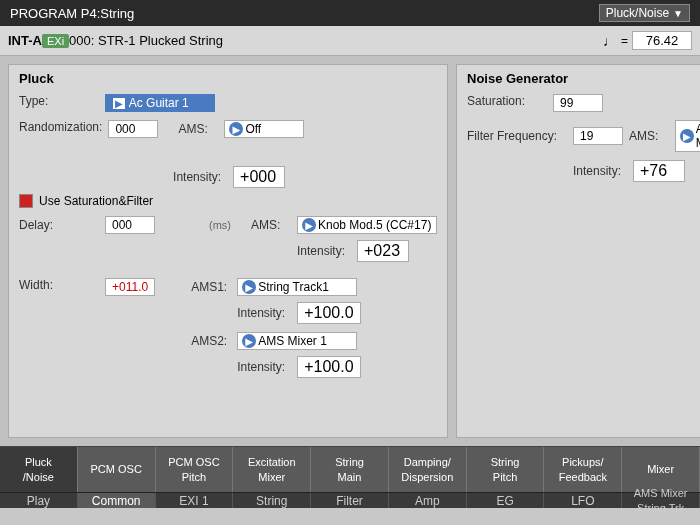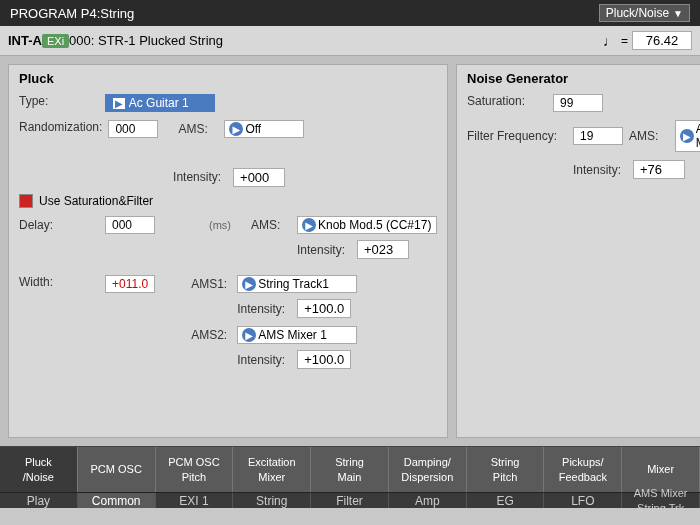--- a/index.html
+++ b/index.html
@@ -191,21 +191,21 @@
       gap: 6px;
       margin-bottom: 8px;
       margin-left: 46px;
     }
     .intensity-label { color: #333; min-width: 54px; }
     .intensity-value {
       background: white;
       border: 1px solid #aaa;
       padding: 1px 6px;
       min-width: 52px;
-      font-size: 13px;
+      font-size: 16px;
     }
 
     .delay-row {
       display: flex;
       align-items: center;
       gap: 6px;
       margin-bottom: 8px;
     }
     .ms-label { color: #666; font-size: 11px; margin-left: 48px; }
 

